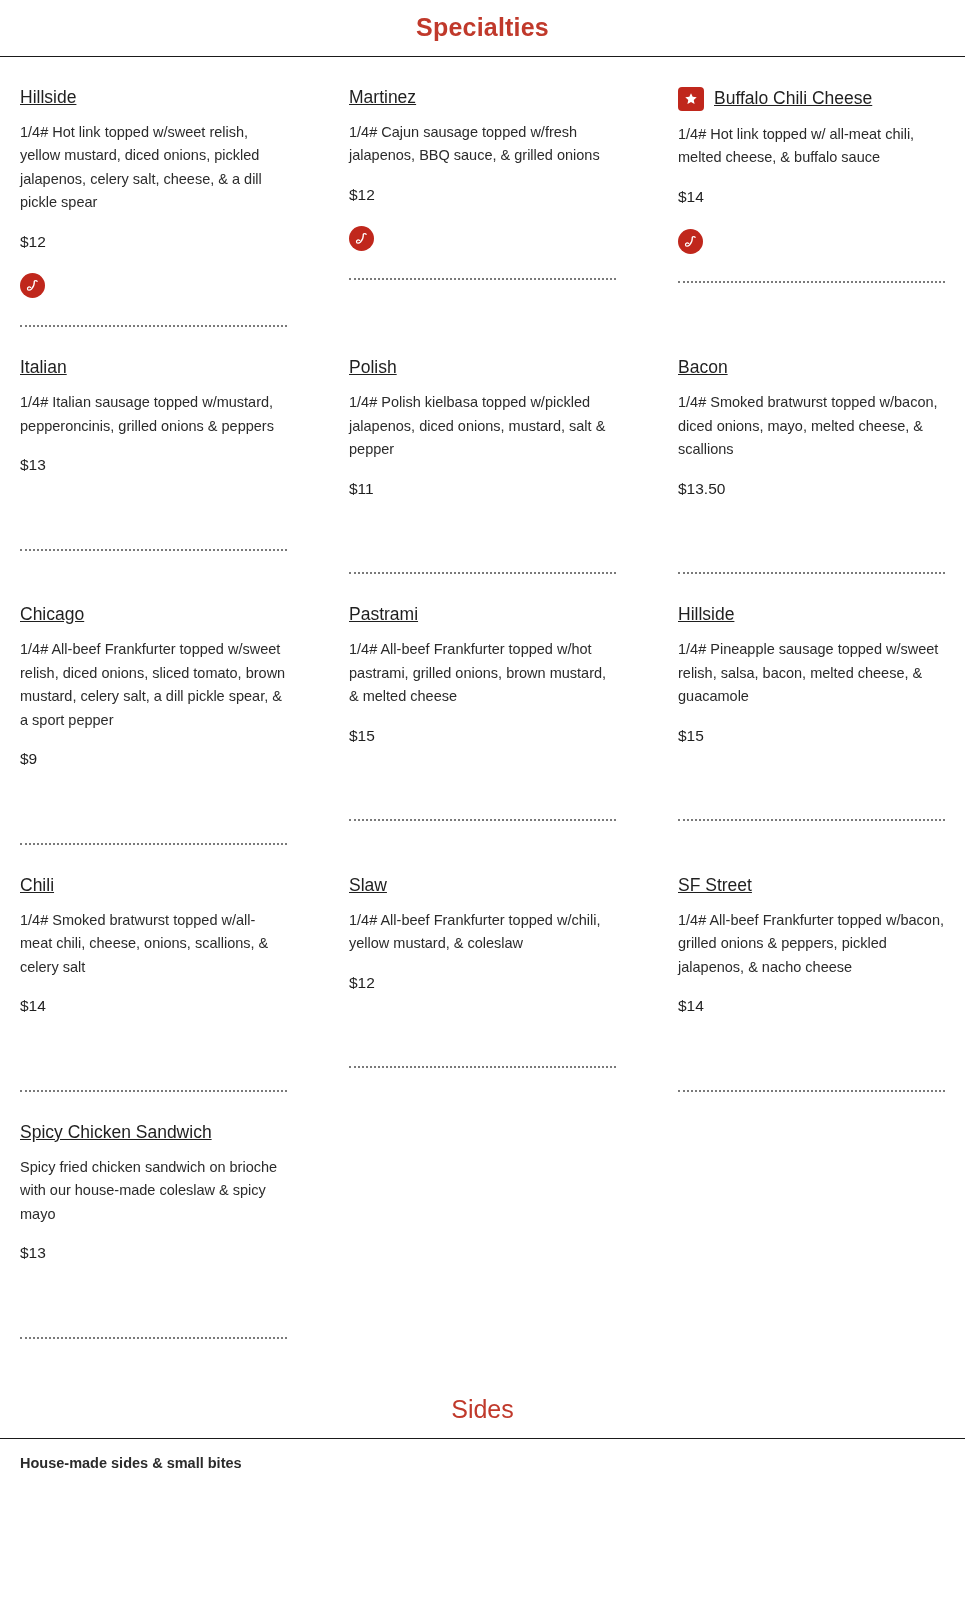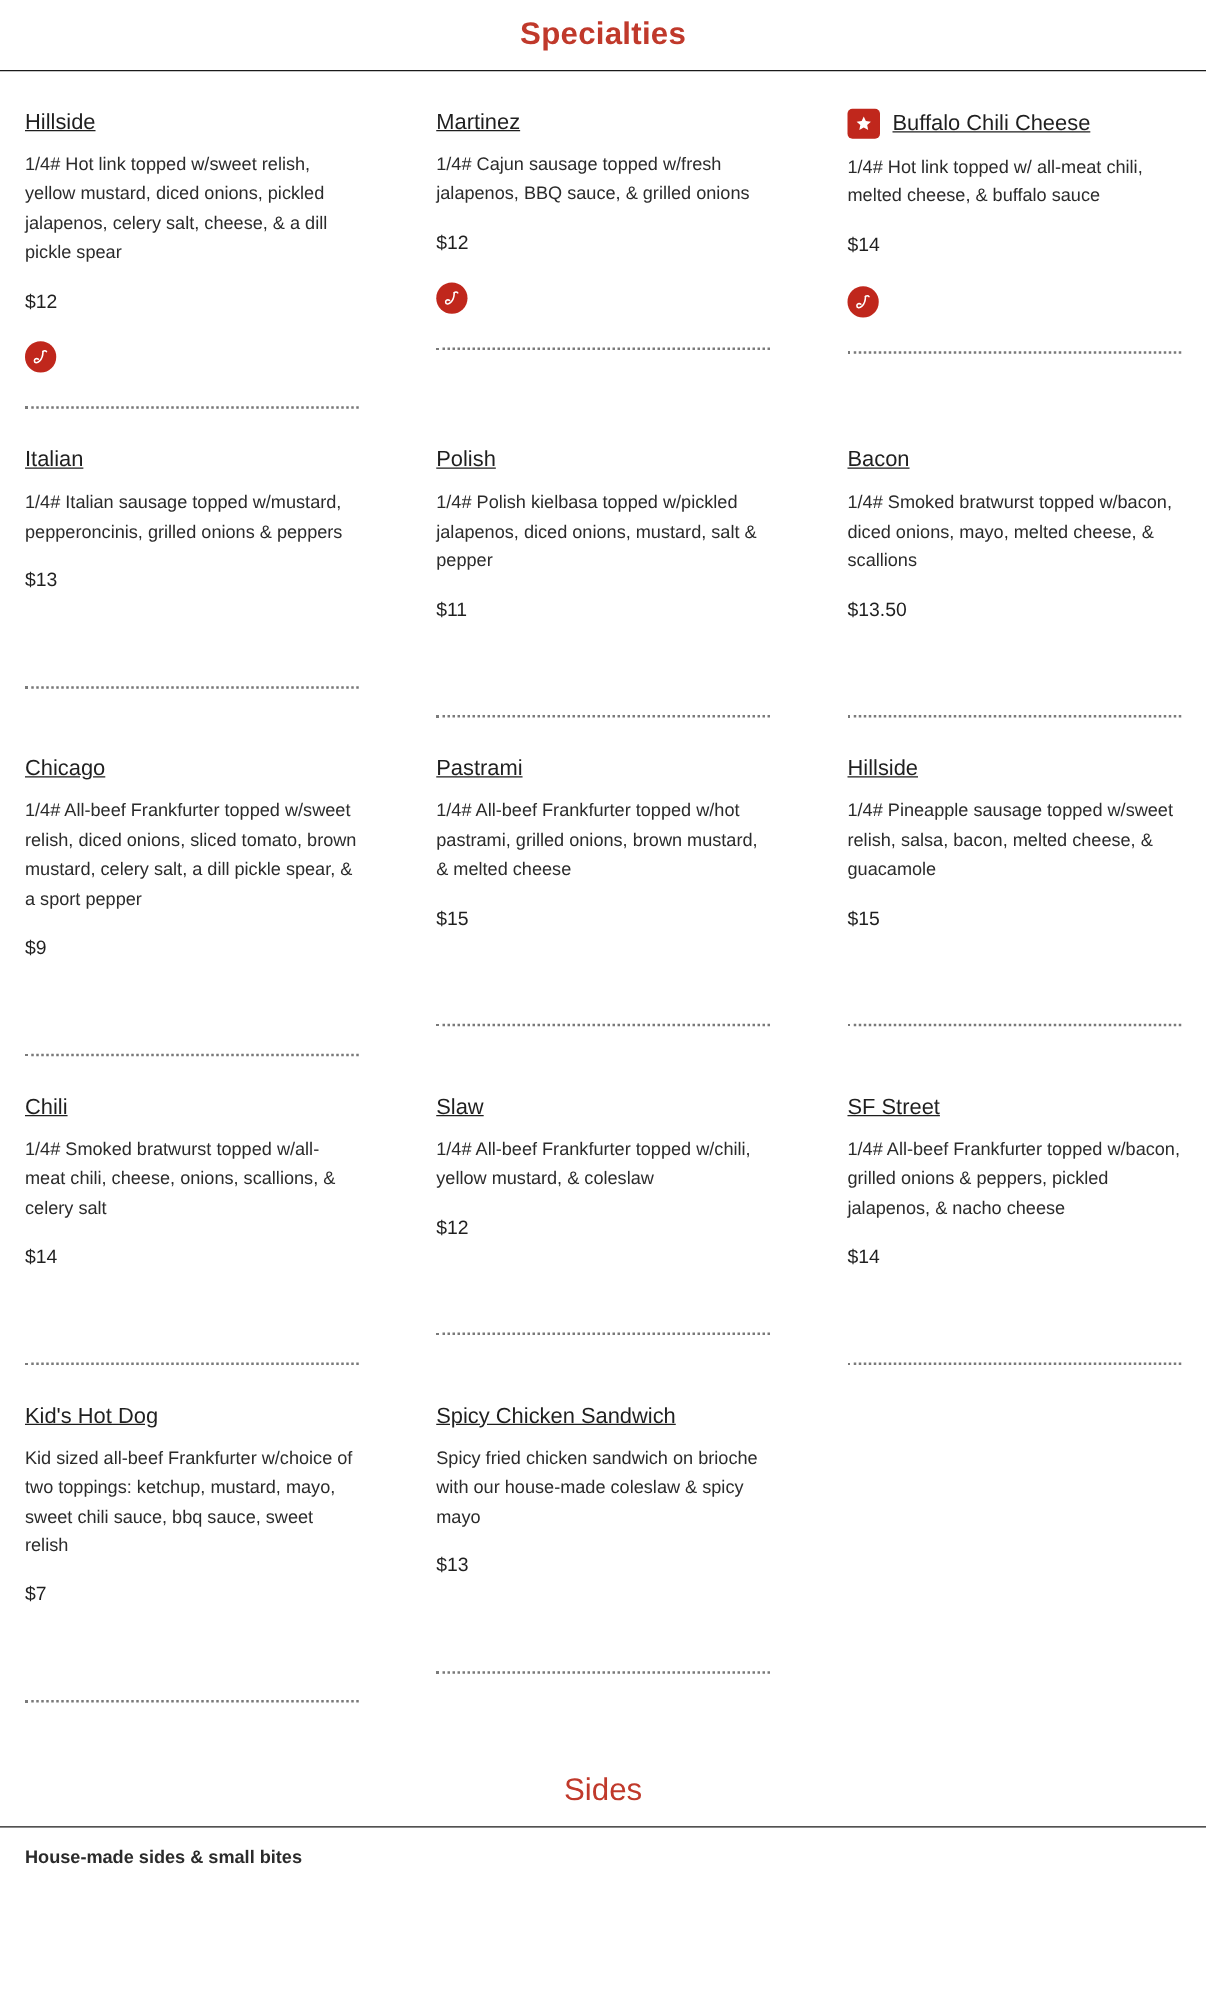--- a/index.html
+++ b/index.html
@@ -280,29 +280,20 @@
     <div class="menu-item">
       <div class="item-head">
         <span class="item-name">SF Street</span>
       </div>
       <p class="item-desc">1/4# All-beef Frankfurter topped w/bacon, grilled onions &amp; peppers, pickled jalapenos, &amp; nacho cheese</p>
       <div class="item-price">$14</div>
       <div class="spicy-row empty"></div>
       <div class="dots"></div>
     </div>
 
-    <div class="menu-item">
-      <div class="item-head">
-        <span class="item-name">Kid's Hot Dog</span>
-      </div>
-      <p class="item-desc">Kid sized all-beef Frankfurter w/choice of two toppings: ketchup, mustard, mayo, sweet chili sauce, bbq sauce, sweet relish</p>
-      <div class="item-price">$7</div>
-      <div class="spicy-row empty"></div>
-      <div class="dots"></div>
-    </div>
 
     <div class="menu-item">
       <div class="item-head">
         <span class="item-name">Spicy Chicken Sandwich</span>
       </div>
       <p class="item-desc">Spicy fried chicken sandwich on brioche with our house-made coleslaw &amp; spicy mayo</p>
       <div class="item-price">$13</div>
       <div class="spicy-row empty"></div>
       <div class="dots"></div>
     </div>

